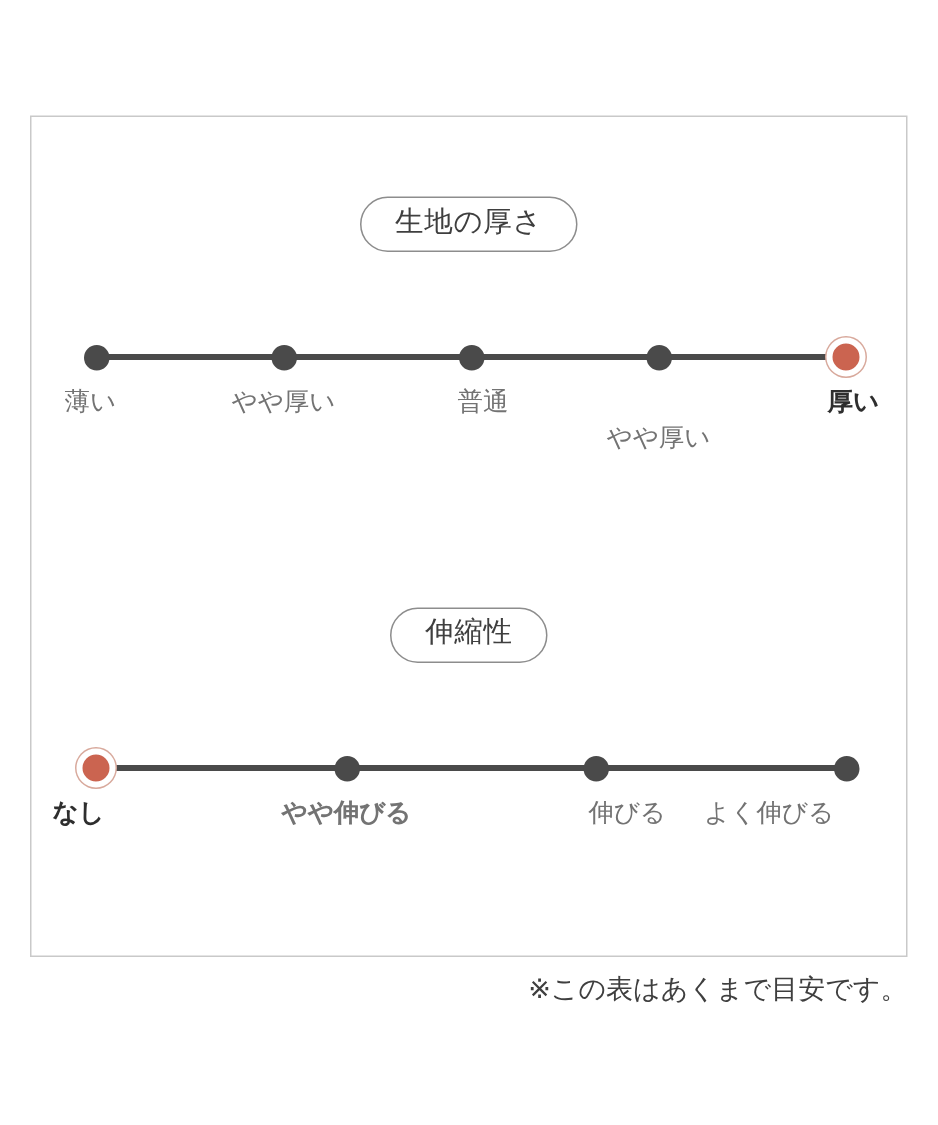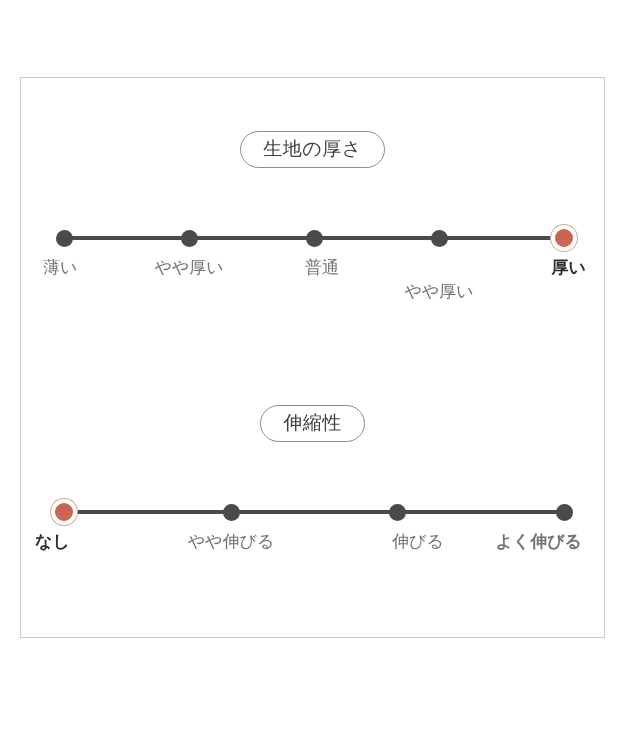--- a/index.html
+++ b/index.html
@@ -140,34 +140,35 @@
       <div class="node" style="left:418px;"></div>
       <div class="node active" style="left:543px;"></div>
 
       <div class="tick-label edge-left" style="left:22px;">薄い</div>
       <div class="tick-label" style="left:168px;">やや厚い</div>
       <div class="tick-label" style="left:301px;">普通</div>
       <div class="tick-label" style="left:418px;margin-top:24px;">やや厚い</div>
       <div class="tick-label edge-right strong" style="left:565px;">厚い</div>
     </div>
 
-    <div class="pill-row" style="top:327px;">
+    <div class="pill-row" style="top:327px;font-family:Liberation Mono, monospace;">
       <span class="pill">伸縮性</span>
     </div>
 
     <div class="scale" style="top:398px;">
       <div class="track" style="left:43px; width:500px;"></div>
 
       <div class="node active" style="left:43px;"></div>
       <div class="node" style="left:210px;"></div>
       <div class="node" style="left:376px;"></div>
       <div class="node" style="left:543px;"></div>
 
       <div class="tick-label edge-left strong" style="left:14px;">なし</div>
-      <div class="tick-label" style="left:210px;">やや伸びる</div>
+      <div class="tick-label" style="left:210px;font-weight:bold;">やや伸びる</div>
       <div class="tick-label" style="left:397px;">伸びる</div>
-      <div class="tick-label edge-right" style="left:561px;font-weight:bold;">よく伸びる</div>
+      <div class="tick-label edge-right" style="left:535px;">よく伸びる</div>
     </div>
 
   </div>
 
+  <div class="note">※この表はあくまで目安です。</div>
 
 </div>
 
 </body></html>

